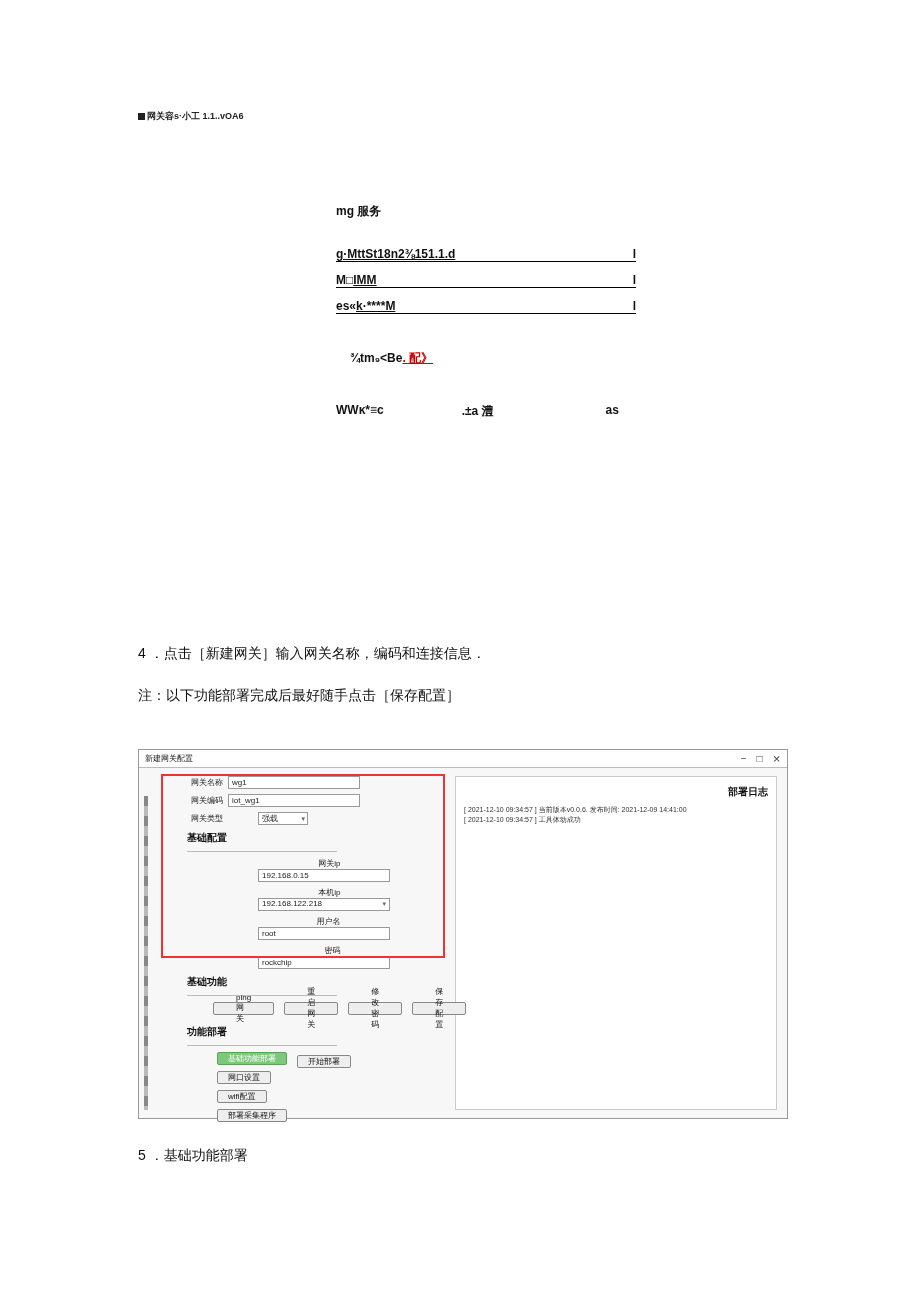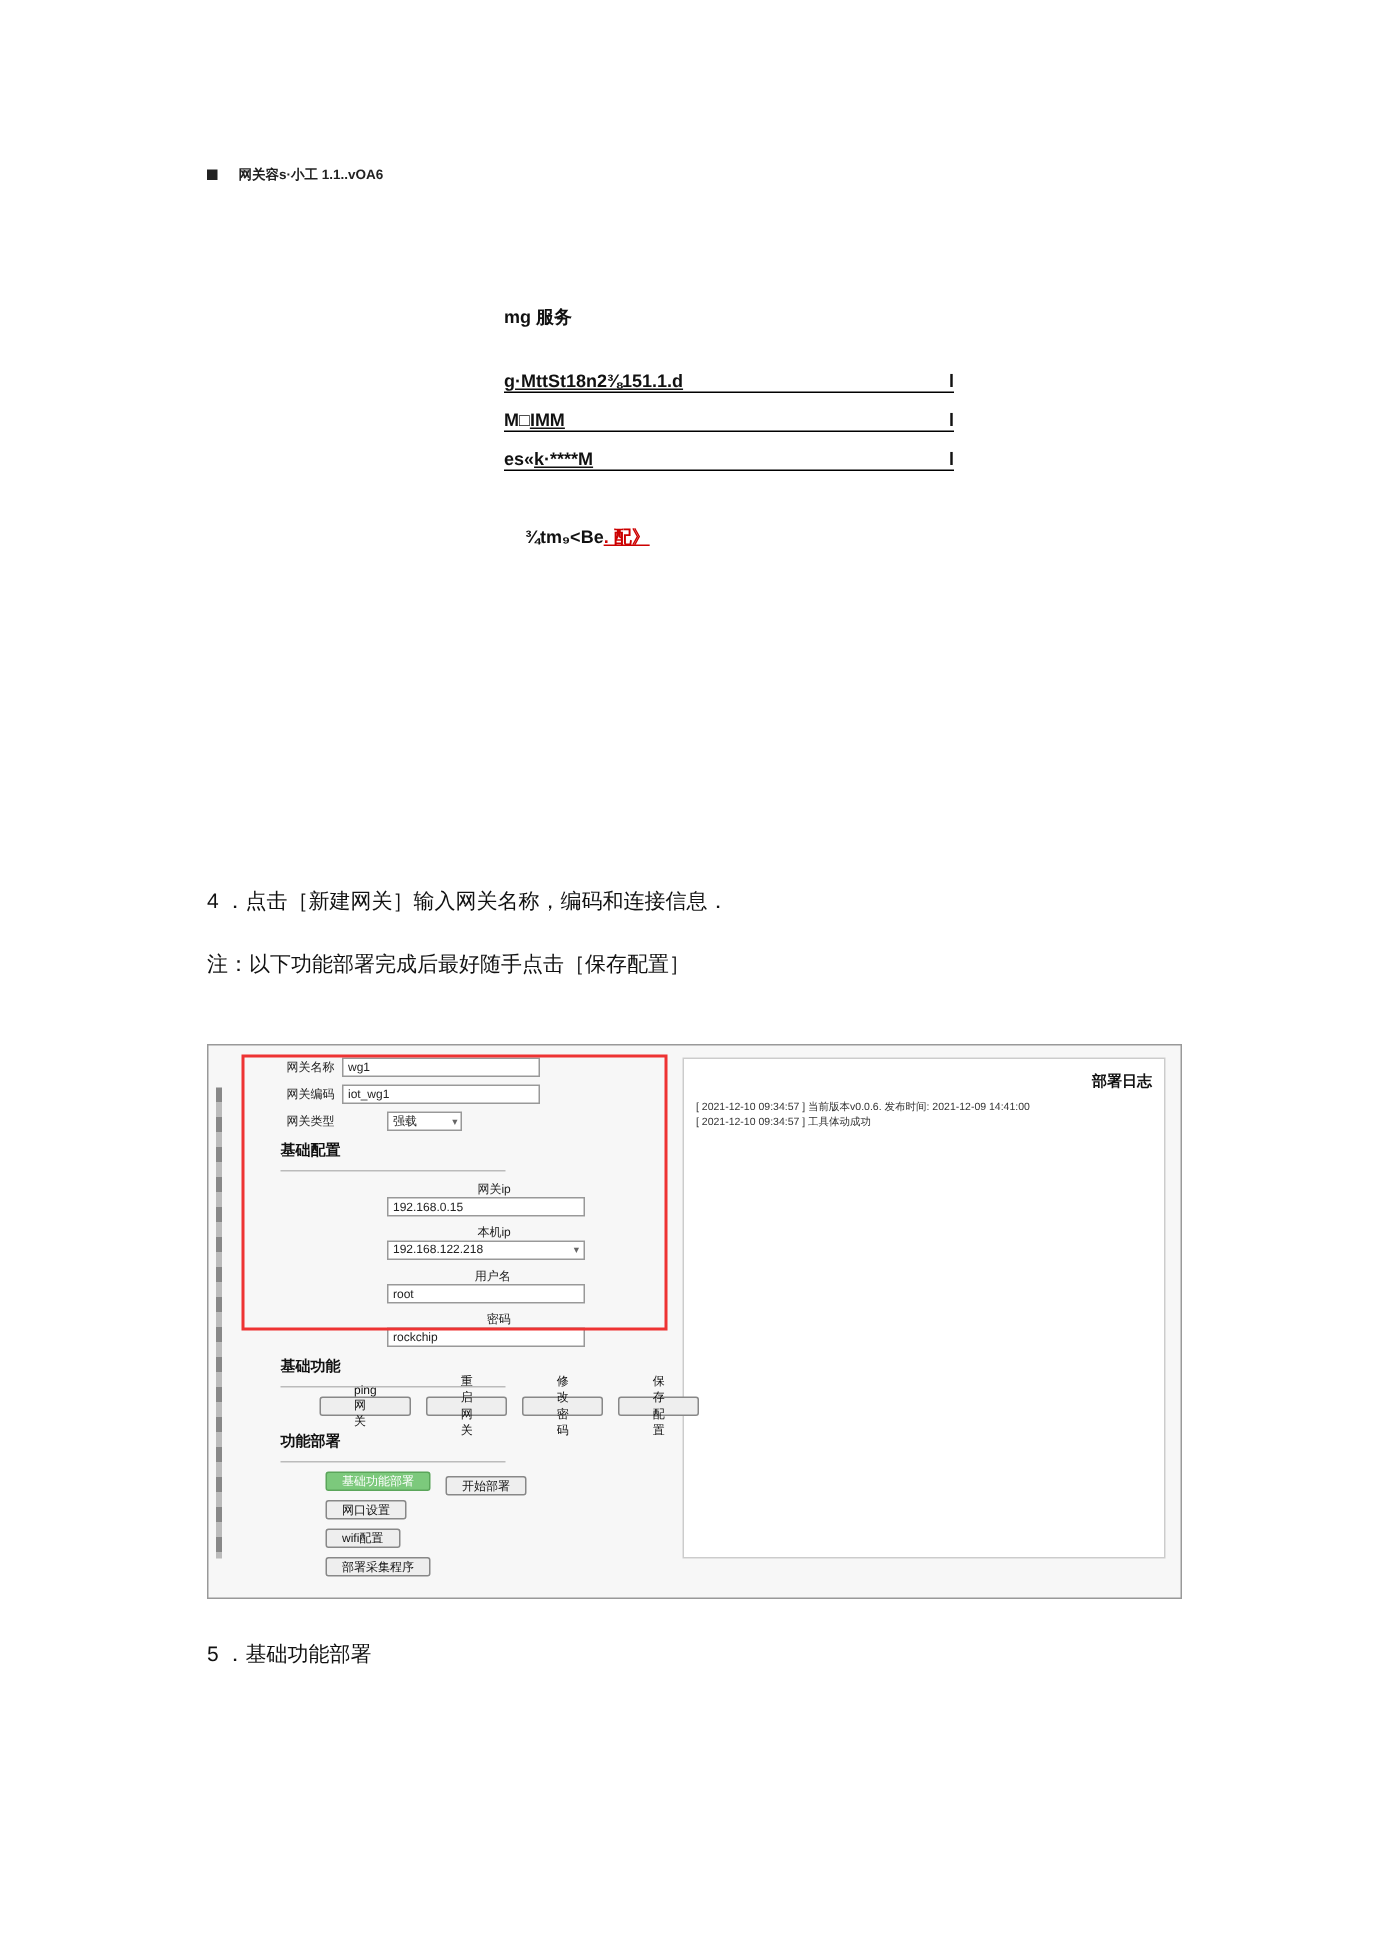--- a/index.html
+++ b/index.html
@@ -1,19 +1,19 @@
 <!DOCTYPE html>
 <html><head>
   <meta charset="utf-8">
   <style>
     * { box-sizing: border-box; margin: 0; padding: 0; }
     html, body { width: 920px; background: #fff; font-family: "Microsoft YaHei", Arial, sans-serif; color: #111; }
     .page { width: 920px; height: 1301px; position: relative; padding: 110px 138px 40px 138px; }
 
-    .hdr { font-size: 9px; font-weight: 700; color: #222; margin-bottom: 80px; display: flex; align-items: center; gap: 14px; }
+    .hdr { font-size: 9px; font-weight: 700; color: #222; margin-bottom: 80px; display: flex; align-items: center; gap: 2px; }
     .hdr .sq { width: 7px; height: 7px; background: #222; display: inline-block; }
 
     .upper { margin-left: 198px; width: 300px; font-size: 12px; }
     .upper .title { font-weight: 700; margin-bottom: 24px; }
     .upper .row { display: flex; align-items: flex-end; justify-content: space-between; border-bottom: 1px solid #000; padding-bottom: 0; margin-bottom: 8px; height: 18px; font-weight: 700; }
     .upper .row .lbl { font-size: 12px; }
     .upper .row .cursor { font-weight: 700; }
     .upper .u { text-decoration: underline; }
     .upper .note { margin: 36px 0 36px 14px; font-weight: 700; }
     .upper .note .red { color: #c00; text-decoration: underline; }
@@ -75,28 +75,41 @@
     </div>
     <div class="row">
       <span class="lbl"><span>es«</span><span class="u">k·****M</span></span>
       <span class="cursor">l</span>
     </div>
 
     <div class="note">
       <span>¾tm₉&lt;Be</span><span class="red">. 配》</span>
     </div>
 
+    <div class="status">
+      <span>WWĸ*≡c</span>
+      <span>.±a 澧</span>
+      <span>as</span>
+    </div>
   </div>
 
   <div class="body-text">
     <p>4 ．点击［新建网关］输入网关名称，编码和连接信息．</p>
     <p>注：以下功能部署完成后最好随手点击［保存配置］</p>
   </div>
 
   <div class="shot">
+    <div class="titlebar">
+      <div class="t">新建网关配置</div>
+      <div class="ctrls">
+        <span>−</span>
+        <span>□</span>
+        <span>⨯</span>
+      </div>
+    </div>
     <div class="inner">
       <div class="sidebar"></div>
 
       <div class="left">
         <div class="redbox"></div>
 
         <div class="field">
           <span class="fl">网关名称</span>
           <input value="wg1" style="">
         </div>

